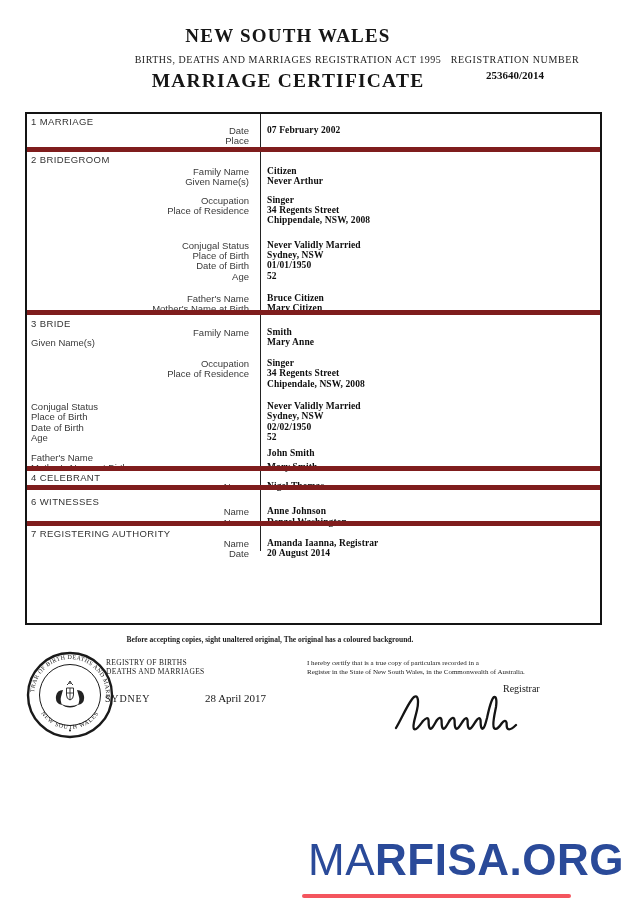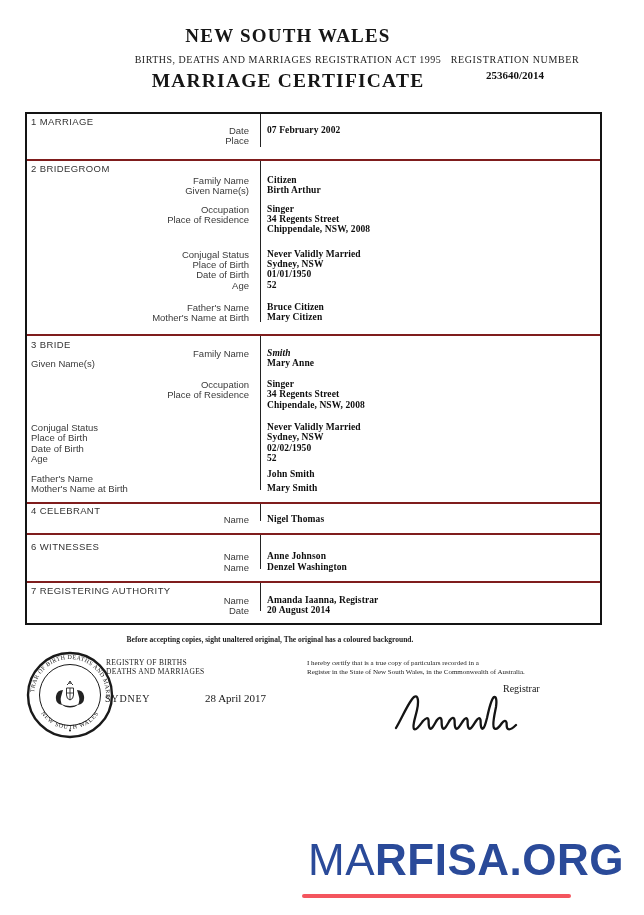--- a/index.html
+++ b/index.html
@@ -14,21 +14,21 @@
   .hdr-title{position:absolute;left:0;top:71px;width:576px;text-align:center;
     font:bold 19.5px/1 "Liberation Serif",serif;letter-spacing:1.2px;color:#161616;}
   .reg-label{position:absolute;left:445px;top:55px;width:140px;text-align:center;
     font:10px/1 "Liberation Serif",serif;letter-spacing:0.6px;color:#222;}
   .reg-num{position:absolute;left:445px;top:70px;width:140px;text-align:center;
     font:bold 11px/1 "Liberation Serif",serif;color:#111;}
   
   .cert-table{position:absolute;left:25px;top:112px;width:577px;height:513px;
     border:2px solid #141414;box-sizing:border-box;}
   .sec{position:relative;box-sizing:border-box;}
-  .sec + .sec{border-top:2px solid #7f1d1d;margin-top:12px;}
+  .sec + .sec{border-top:5px solid #7f1d1d;}
   .divider{position:absolute;left:233px;top:0;bottom:0;width:1px;background:#232323;}
   .h{position:absolute;left:4px;font:9.5px/1 "Liberation Sans",sans-serif;
      color:#333;letter-spacing:0.4px;white-space:nowrap;}
   .lr{position:absolute;left:0;width:222px;text-align:right;
      font:9.5px/1 "Liberation Sans",sans-serif;color:#3a3a3a;white-space:nowrap;}
   .ll{position:absolute;left:4px;font:9.5px/1 "Liberation Sans",sans-serif;
      color:#3a3a3a;white-space:nowrap;}
   .v{position:absolute;left:240px;font:bold 9.5px/1 "Liberation Serif",serif;
      color:#0d0d0d;letter-spacing:0.1px;white-space:nowrap;}
   .v-big{position:absolute;left:13px;font:bold 12.5px/1 "Liberation Serif",serif;color:#0d0d0d;}
@@ -67,21 +67,21 @@
     <div class="v" style="top:12px;">07 February 2002</div>
     <div class="lr" style="top:22px;">Place</div>
   </div>
 
   <div class="sec" style="height:163px;">
     <div class="divider"></div>
     <div class="h" style="top:3px;">2 BRIDEGROOM</div>
     <div class="lr" style="top:15px;">Family Name</div>
     <div class="v" style="top:15px;">Citizen</div>
     <div class="lr" style="top:25px;">Given Name(s)</div>
-    <div class="v" style="top:25px;">Birth Arthur</div>
+    <div class="v" style="top:25px;">Never Arthur</div>
     <div class="lr" style="top:44px;">Occupation</div>
     <div class="v" style="top:44px;">Singer</div>
     <div class="lr" style="top:54px;">Place of Residence</div>
     <div class="v" style="top:54px;">34 Regents Street</div>
     <div class="v" style="top:64px;">Chippendale, NSW, 2008</div>
     <div class="lr" style="top:89px;">Conjugal Status</div>
     <div class="v" style="top:89px;">Never Validly Married</div>
     <div class="lr" style="top:99px;">Place of Birth</div>
     <div class="v" style="top:99px;">Sydney, NSW</div>
     <div class="lr" style="top:109px;">Date of Birth</div>
@@ -91,21 +91,21 @@
     <div class="lr" style="top:142px;">Father's Name</div>
     <div class="v" style="top:142px;">Bruce Citizen</div>
     <div class="lr" style="top:152px;">Mother's Name at Birth</div>
     <div class="v" style="top:152px;">Mary Citizen</div>
   </div>
 
   <div class="sec" style="height:156px;">
     <div class="divider"></div>
     <div class="h" style="top:4px;">3 BRIDE</div>
     <div class="lr" style="top:13px;">Family Name</div>
-    <div class="v" style="top:13px;font-style:italic;">Smith</div>
+    <div class="v" style="top:13px;">Smith</div>
     <div class="ll" style="top:23px;">Given Name(s)</div>
     <div class="v" style="top:23px;">Mary Anne</div>
     <div class="lr" style="top:44px;">Occupation</div>
     <div class="v" style="top:44px;">Singer</div>
     <div class="lr" style="top:54px;">Place of Residence</div>
     <div class="v" style="top:54px;">34 Regents Street</div>
     <div class="v" style="top:65px;">Chipendale, NSW, 2008</div>
     <div class="ll" style="top:87px;">Conjugal Status</div>
     <div class="v" style="top:87px;">Never Validly Married</div>
     <div class="ll" style="top:97px;">Place of Birth</div>

